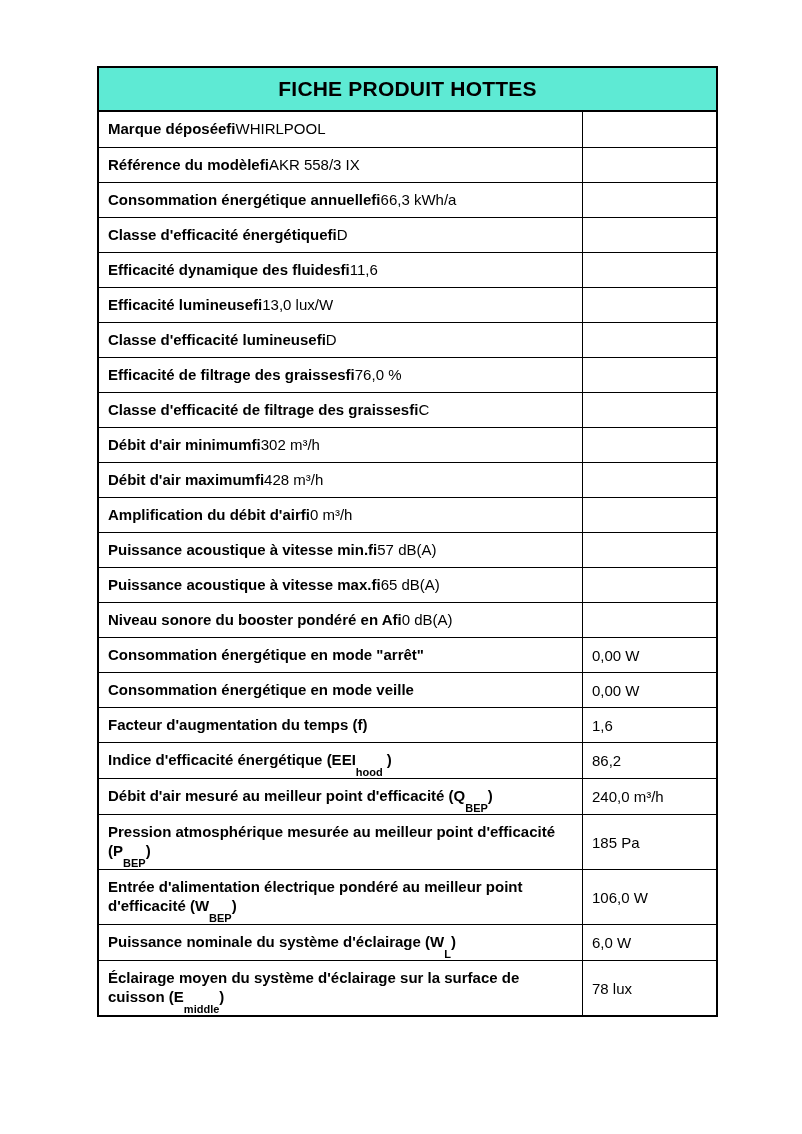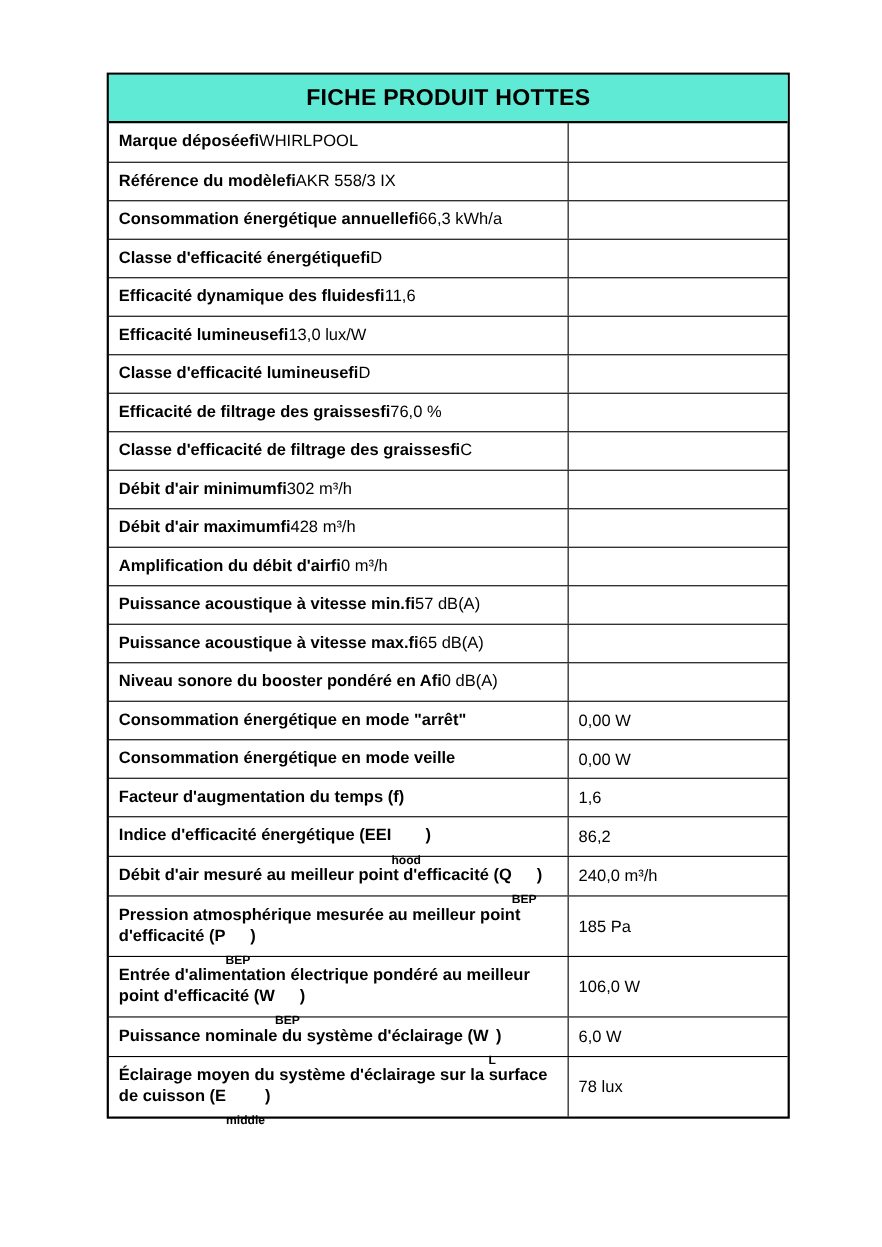--- a/index.html
+++ b/index.html
@@ -47,21 +47,21 @@
     border-top: 1.5px solid #000000;
   }
   .cell {
     display: flex;
     align-items: center;
     padding: 6px 8px 6px 9px;
     font-size: 15px;
     line-height: 19px;
   }
   .cell-label {
-    width: 418px;
+    width: 484px;
     border-right: 1.5px solid #000000;
     display: block;
     padding-top: 7px;
     padding-bottom: 7px;
   }
   .cell-label-inner {
     display: flex;
     flex-wrap: wrap;
     align-content: center;
     min-height: 21px;
@@ -69,21 +69,21 @@
     align-items: center;
   }
   .cell-value {
     flex: 1;
   }
   .seg-bold { font-weight: bold; }
   .seg-normal { font-weight: normal; }
   .sub {
     font-size: 11px;
     position: relative;
-    top: 21px;
+    top: 11px;
   }
 </style>
 </head>
 <body>
 
 <div class="sheet">
   <div class="product-table">
     <div class="table-header">
       <span class="table-title">FICHE PRODUIT HOTTES</span>
     </div>

